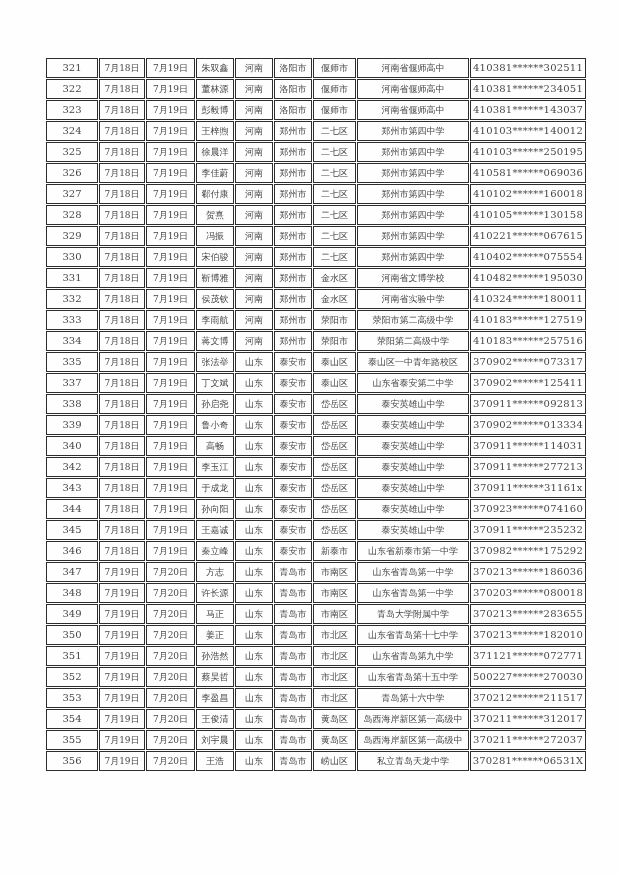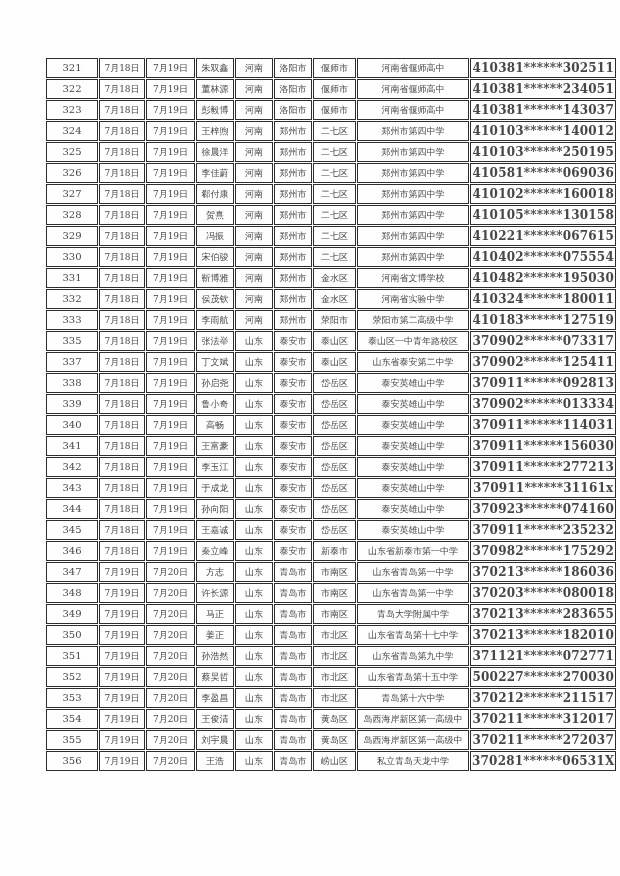--- a/index.html
+++ b/index.html
@@ -33,21 +33,21 @@
     overflow: hidden;
   }
   td.c-no     { width: 48px;  font-size: 10px; }
   td.c-date   { width: 42px; text-align: center; }
   td.c-date2  { width: 45px; }
   td.c-name   { width: 34px; }
   td.c-prov   { width: 34px; }
   td.c-city   { width: 34px; }
   td.c-dist   { width: 39px; }
   td.c-school { width: 108px; }
-  td.c-id     { width: 112px; font-size: 12px; letter-spacing: 0.2px; font-weight: bold; }
+  td.c-id     { width: 112px; font-size: 10px; letter-spacing: 0.2px; }
 </style>
 </head>
 <body>
 
 <div class="sheet">
   <table class="records">
     <tbody>
         <tr>
     <td class="c-no">321</td>
     <td class="c-date">7月18日</td>
@@ -185,20 +185,31 @@
     <td class="c-date">7月18日</td>
     <td class="c-date2">7月19日</td>
     <td class="c-name">李雨航</td>
     <td class="c-prov">河南</td>
     <td class="c-city">郑州市</td>
     <td class="c-dist">荥阳市</td>
     <td class="c-school">荥阳市第二高级中学</td>
     <td class="c-id">410183******127519</td>
   </tr>
         <tr>
+    <td class="c-no">334</td>
+    <td class="c-date">7月18日</td>
+    <td class="c-date2">7月19日</td>
+    <td class="c-name">蒋文博</td>
+    <td class="c-prov">河南</td>
+    <td class="c-city">郑州市</td>
+    <td class="c-dist">荥阳市</td>
+    <td class="c-school">荥阳第二高级中学</td>
+    <td class="c-id">410183******257516</td>
+  </tr>
+        <tr>
     <td class="c-no">335</td>
     <td class="c-date">7月18日</td>
     <td class="c-date2">7月19日</td>
     <td class="c-name">张法举</td>
     <td class="c-prov">山东</td>
     <td class="c-city">泰安市</td>
     <td class="c-dist">泰山区</td>
     <td class="c-school">泰山区一中青年路校区</td>
     <td class="c-id">370902******073317</td>
   </tr>
@@ -238,31 +249,20 @@
         <tr>
     <td class="c-no">340</td>
     <td class="c-date">7月18日</td>
     <td class="c-date2">7月19日</td>
     <td class="c-name">高畅</td>
     <td class="c-prov">山东</td>
     <td class="c-city">泰安市</td>
     <td class="c-dist">岱岳区</td>
     <td class="c-school">泰安英雄山中学</td>
     <td class="c-id">370911******114031</td>
-  </tr>
-        <tr>
-    <td class="c-no">341</td>
-    <td class="c-date">7月18日</td>
-    <td class="c-date2">7月19日</td>
-    <td class="c-name">王富豪</td>
-    <td class="c-prov">山东</td>
-    <td class="c-city">泰安市</td>
-    <td class="c-dist">岱岳区</td>
-    <td class="c-school">泰安英雄山中学</td>
-    <td class="c-id">370911******156030</td>
   </tr>
         <tr>
     <td class="c-no">342</td>
     <td class="c-date">7月18日</td>
     <td class="c-date2">7月19日</td>
     <td class="c-name">李玉江</td>
     <td class="c-prov">山东</td>
     <td class="c-city">泰安市</td>
     <td class="c-dist">岱岳区</td>
     <td class="c-school">泰安英雄山中学</td>

